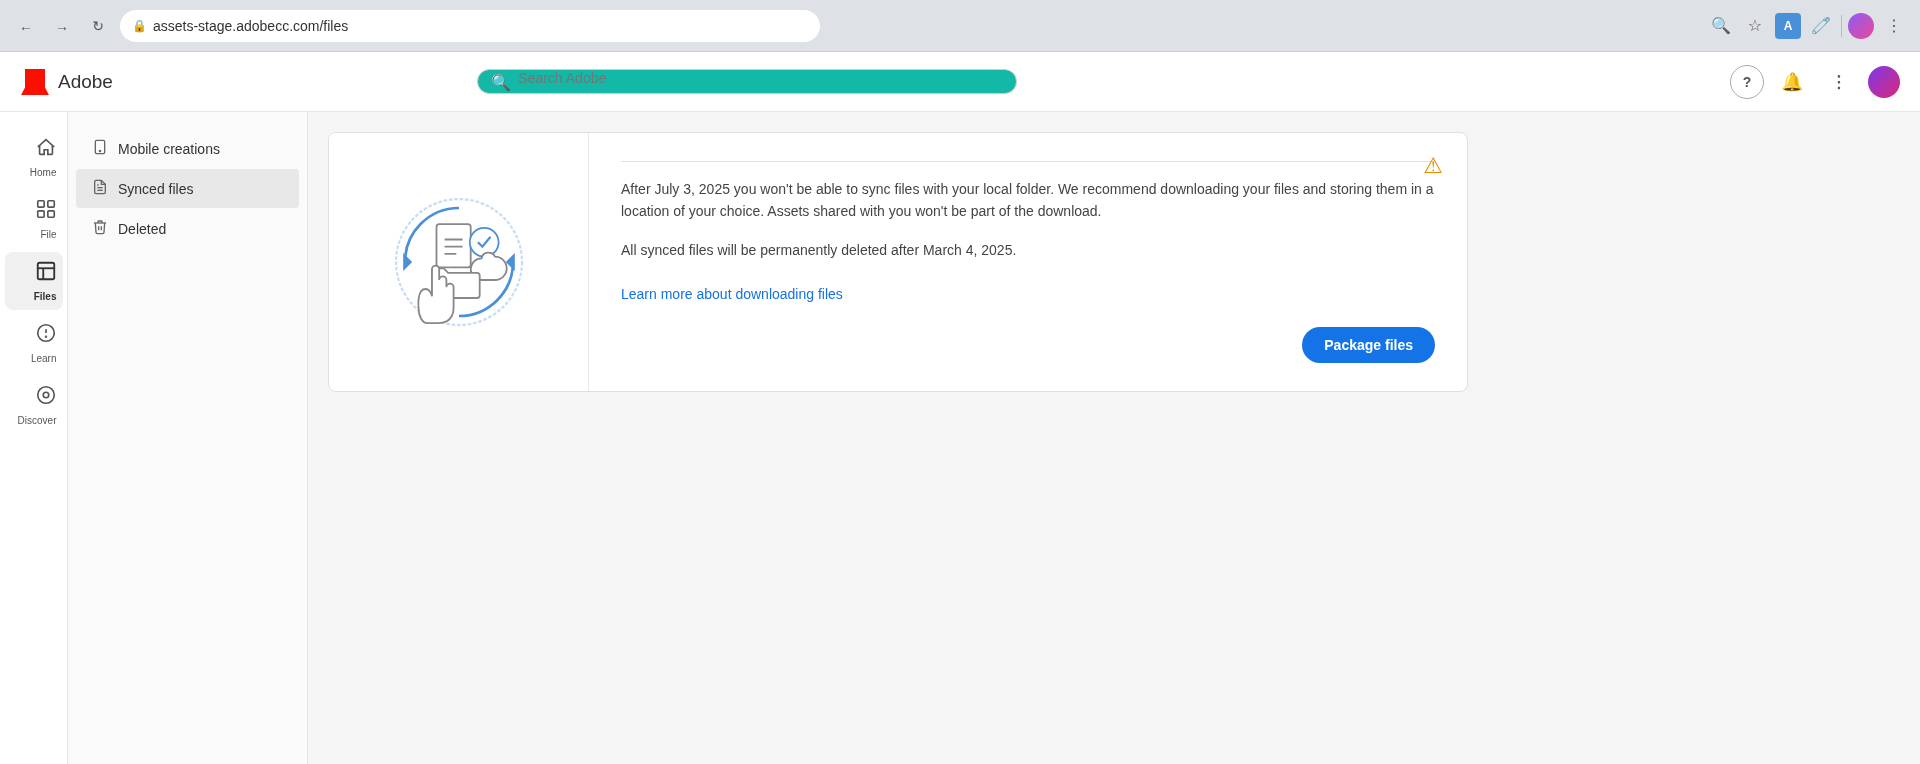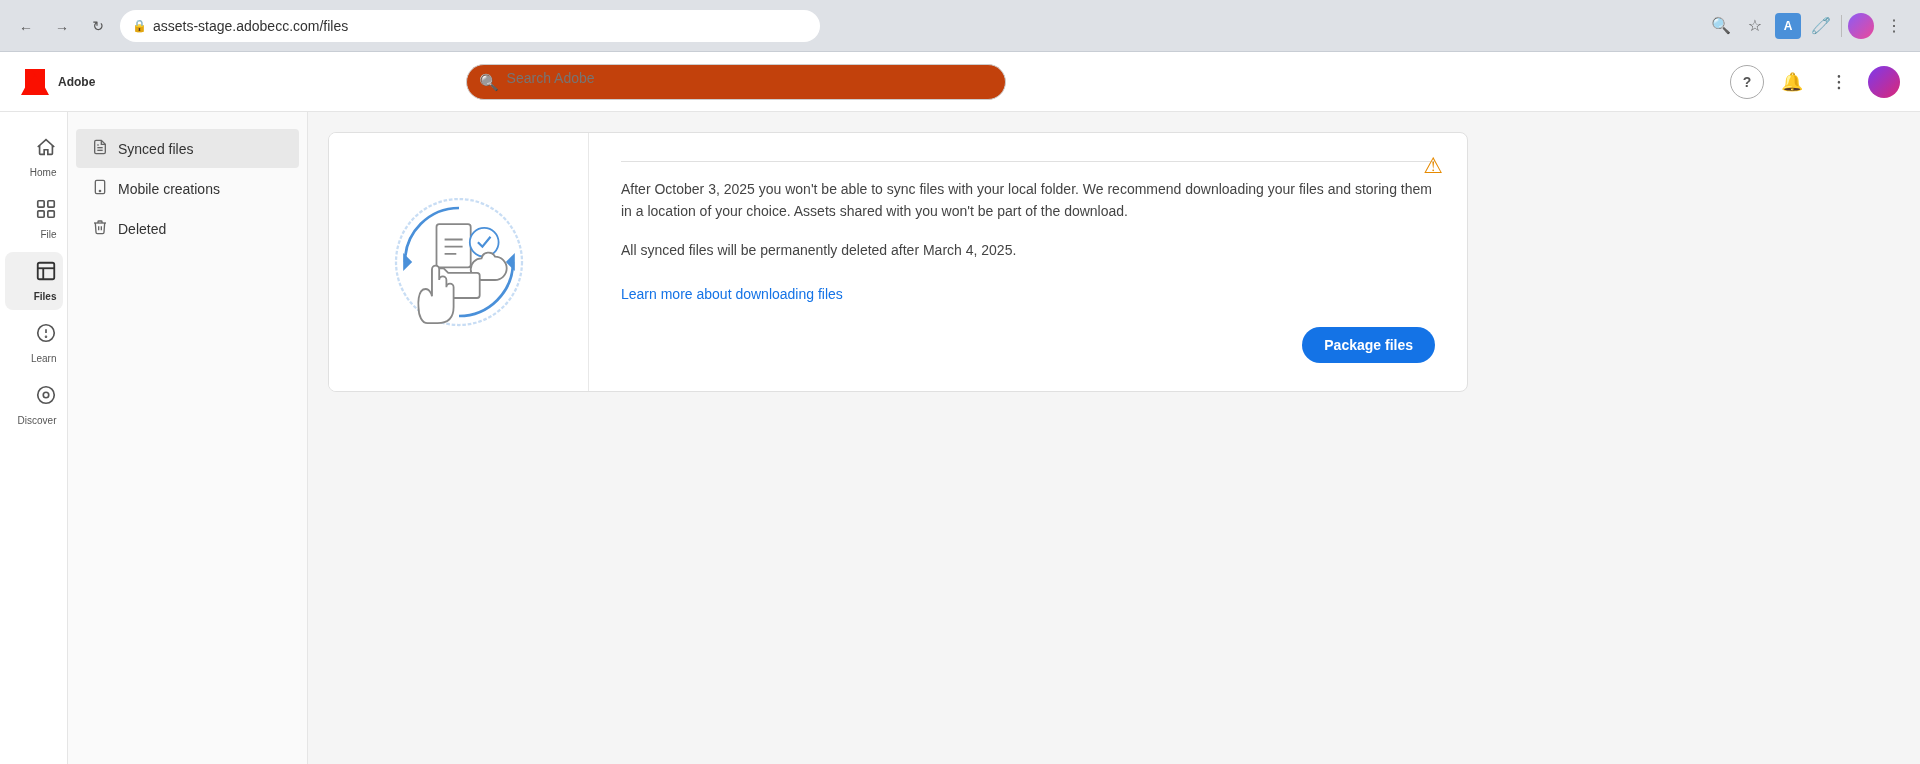--- a/index.html
+++ b/index.html
@@ -98,39 +98,39 @@
     .adobe-logo {
       display: flex;
       align-items: center;
       gap: 8px;
       text-decoration: none;
     }
     .adobe-logo-icon {
       width: 30px; height: 30px;
     }
     .adobe-wordmark {
-      font-size: 12px;
-      font-weight: 700;
+      font-size: 19px;
+      font-weight: 400;
       color: #333;
     }
     .header-search {
       flex: 1;
       max-width: 540px;
       margin: 0 auto;
       position: relative;
     }
     .header-search input {
       width: 100%;
-      height: 36px;
+      height: 25px;
       border: 1.5px solid #ccc;
       border-radius: 20px;
       padding: 0 16px 8px 40px;
       font-size: 14px;
       outline: none;
-      background: #c2410c;
+      background: #14b8a6;
     }
     .header-search-icon {
       position: absolute;
       left: 14px;
       top: 50%;
       transform: translateY(-50%);
       color: #888;
       font-size: 16px;
     }
     .header-right {
@@ -405,45 +405,45 @@
           <svg width="22" height="22" viewBox="0 0 24 24" fill="none" stroke="currentColor" stroke-width="1.8">
             <circle cx="12" cy="12" r="9"></circle>
             <circle cx="12" cy="12" r="3"></circle>
           </svg>
         </span>
         <span class="nav-item-label">Discover</span>
       </div>
     </nav>
 
     <div class="sidebar">
+      <div class="sidebar-item">
+        <span class="sidebar-item-icon">
+          <svg width="16" height="16" viewBox="0 0 24 24" fill="none" stroke="currentColor" stroke-width="2">
+            <rect x="5" y="2" width="14" height="20" rx="2"></rect>
+            <line x1="12" y1="18" x2="12" y2="18"></line>
+            <circle cx="12" cy="18" r="1" fill="currentColor"></circle>
+          </svg>
+        </span>
+        <span>Mobile creations</span>
+      </div>
       <div class="sidebar-item active">
         <span class="sidebar-item-icon">
           <svg width="16" height="16" viewBox="0 0 24 24" fill="none" stroke="currentColor" stroke-width="2">
             <path d="M14 2H6a2 2 0 00-2 2v16a2 2 0 002 2h12a2 2 0 002-2V8z"></path>
             <polyline points="14 2 14 8 20 8"></polyline>
             <line x1="16" y1="13" x2="8" y2="13"></line>
             <line x1="16" y1="17" x2="8" y2="17"></line>
             <polyline points="10 9 9 9 8 9"></polyline>
           </svg>
         </span>
         <span>Synced files</span>
       </div>
       <div class="sidebar-item">
         <span class="sidebar-item-icon">
           <svg width="16" height="16" viewBox="0 0 24 24" fill="none" stroke="currentColor" stroke-width="2">
-            <rect x="5" y="2" width="14" height="20" rx="2"></rect>
-            <line x1="12" y1="18" x2="12" y2="18"></line>
-            <circle cx="12" cy="18" r="1" fill="currentColor"></circle>
-          </svg>
-        </span>
-        <span>Mobile creations</span>
-      </div>
-      <div class="sidebar-item">
-        <span class="sidebar-item-icon">
-          <svg width="16" height="16" viewBox="0 0 24 24" fill="none" stroke="currentColor" stroke-width="2">
             <polyline points="3 6 5 6 21 6"></polyline>
             <path d="M19 6l-1 14a2 2 0 01-2 2H8a2 2 0 01-2-2L5 6"></path>
             <path d="M10 11v6"></path>
             <path d="M14 11v6"></path>
             <path d="M9 6V4a1 1 0 011-1h4a1 1 0 011 1v2"></path>
           </svg>
         </span>
         <span>Deleted</span>
       </div>
     </div>
@@ -475,21 +475,21 @@
 
             <path d="M70 140 h50 a3 3 0 003-3 v-22 a3 3 0 00-3-3 H88 l-5-5 H73 a3 3 0 00-3 3 v27 a3 3 0 003 3z" stroke="#888" stroke-width="2" fill="white"></path>
 
             <path d="M55 150 c0 0 -2-20 8-20 c5 0 7 8 7 8 l0-30 a4 4 0 018 0 l0 12 a4 4 0 018 0 l0 8 a4 4 0 018 0 l0 22 c0 14-8 18-18 18 H65 c-6 0-10-8-10-18z" stroke="#888" stroke-width="2" fill="white"></path>
           </svg>
         </div>
 
         <div class="notification-body">
           <span class="notification-warning-icon">⚠</span>
           <div class="notification-divider"></div>
-          <p class="notification-text">After October 3, 2025 you won't be able to sync files with your local folder. We recommend downloading your files and storing them in a location of your choice. Assets shared with you won't be part of the download.</p>
+          <p class="notification-text">After July 3, 2025 you won't be able to sync files with your local folder. We recommend downloading your files and storing them in a location of your choice. Assets shared with you won't be part of the download.</p>
           <p class="notification-text-secondary">All synced files will be permanently deleted after March 4, 2025.</p>
           <a class="notification-link">Learn more about downloading files</a>
           <div class="notification-actions">
             <button class="btn-package">Package files</button>
           </div>
         </div>
       </div>
     </div>
   </div>
 </div>

